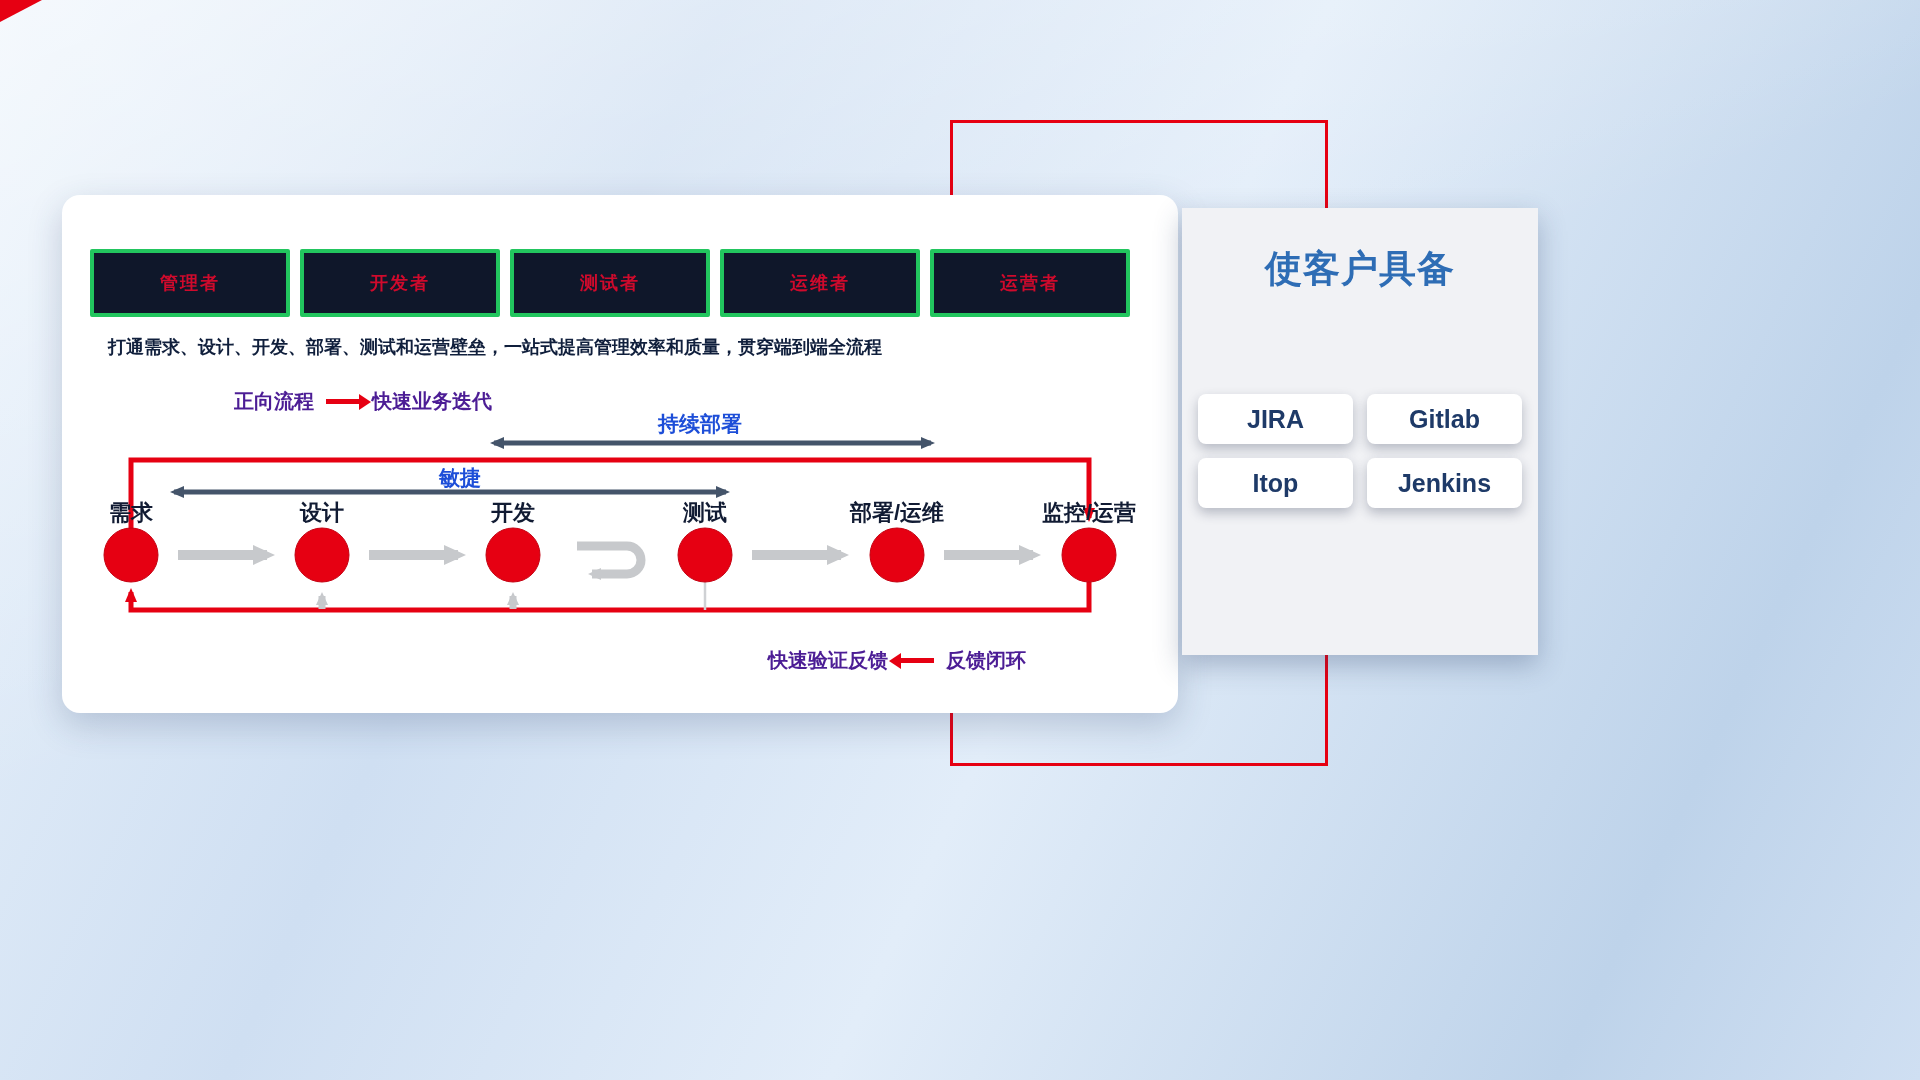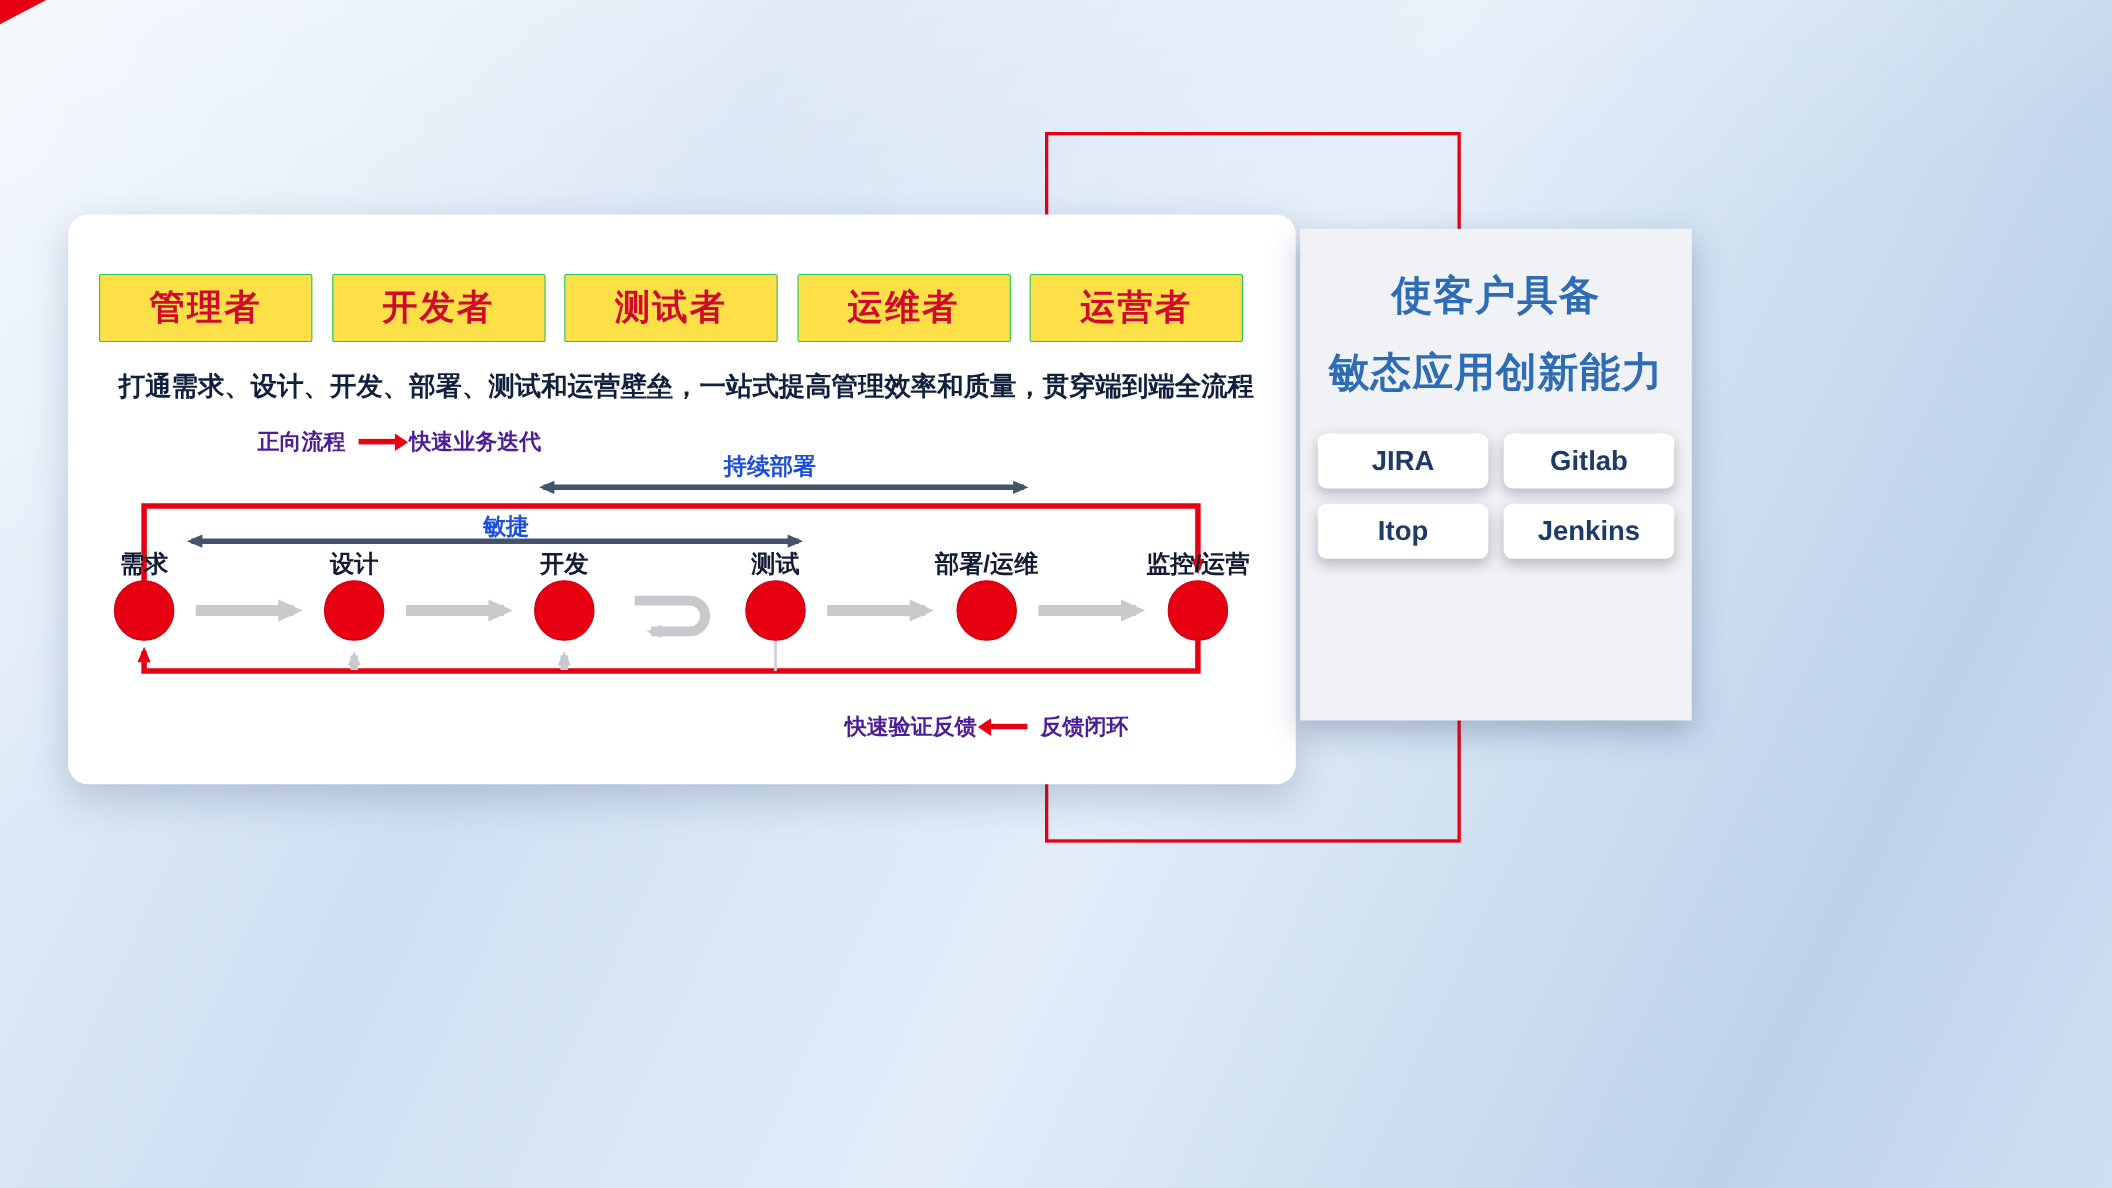--- a/index.html
+++ b/index.html
@@ -18,26 +18,26 @@
   .red-frame{position:absolute;left:950px;top:120px;width:372px;height:640px;
     border:3px solid #e60012;z-index:1;}
 
   
   .card{position:absolute;left:62px;top:195px;width:1116px;height:518px;
     background:#ffffff;border-radius:18px;z-index:2;
     box-shadow:0 12px 34px rgba(40,60,100,.22);}
 
   .roles{position:absolute;top:54px;left:28px;width:1040px;height:62px;
     display:flex;justify-content:space-between;}
-  .role-box{width:192px;height:60px;border:1px solid #22c55e;border-radius:2px;
+  .role-box{width:192px;height:60px;border:4px solid #22c55e;border-radius:2px;
     display:flex;align-items:center;justify-content:center;
-    font-size:32px;font-weight:bold;color:#cf0a2c;letter-spacing:2px;background:#fde047;}
+    font-size:18px;font-weight:bold;color:#cf0a2c;letter-spacing:2px;background:#0f172a;}
 
   .subtitle{position:absolute;top:140px;left:46px;width:1030px;
-    font-size:24px;font-weight:bold;color:#101f3c;white-space:nowrap;}
+    font-size:18px;font-weight:bold;color:#101f3c;white-space:nowrap;}
 
   .legend{display:flex;align-items:center;gap:12px;
     font-size:20px;font-weight:bold;color:#4c1d95;}
   .legend-forward{position:absolute;top:193px;left:172px;}
   .legend-feedback{position:absolute;top:452px;left:706px;}
 
   .arrow-icon{display:inline-block;position:relative;width:34px;height:5px;background:#e60012;}
   .arrow-icon.right::after{content:"";position:absolute;right:-11px;top:50%;transform:translateY(-50%);
     border-left:12px solid #e60012;border-top:8px solid transparent;border-bottom:8px solid transparent;}
   .arrow-icon.left::before{content:"";position:absolute;left:-11px;top:50%;transform:translateY(-50%);
@@ -147,20 +147,19 @@
 
   <div class="legend legend-feedback">
     <span>快速验证反馈</span>
     <span class="arrow-icon left"></span>
     <span>反馈闭环</span>
   </div>
 </div>
 
 <div class="side-panel">
   <div class="panel-title line1">使客户具备</div>
-  <div class="panel-title line2">敏态应用创新能力</div>
   <div class="tools">
     <div class="tool-box">JIRA</div>
     <div class="tool-box">Gitlab</div>
     <div class="tool-box">Itop</div>
     <div class="tool-box">Jenkins</div>
   </div>
 </div>
 
 </body></html>

